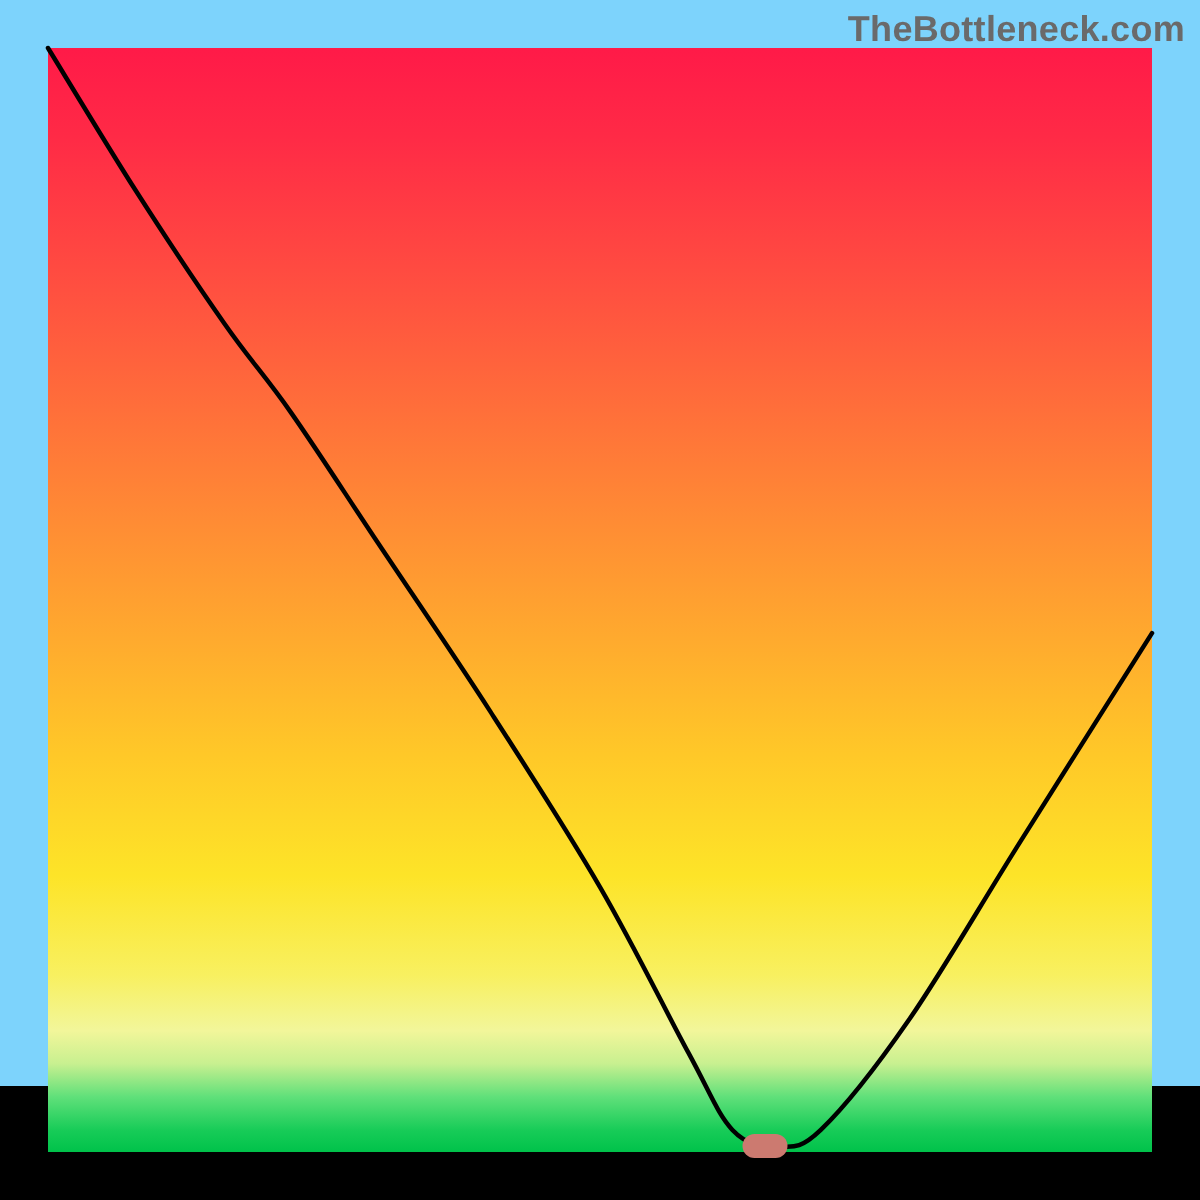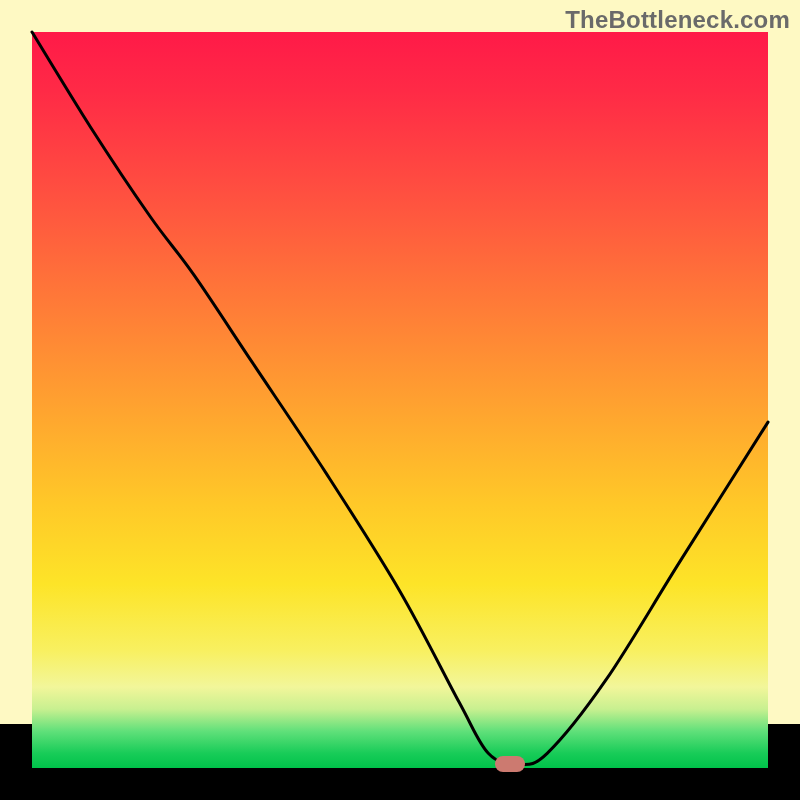--- a/index.html
+++ b/index.html
@@ -7,21 +7,21 @@
     padding: 0;
     width: 800px;
     height: 800px;
     background: #000;
     overflow: hidden;
   }
   .wrap {
     position: relative;
     width: 800px;
     height: 724px;
-    background: #fef9c3;
+    background: #7dd3fc;
     text-align: right;
   }
   .plot {
     position: absolute;
     left: 32px;
     top: 32px;
     width: 736px;
     height: 736px;
     background: linear-gradient(to bottom,
       #ff1a48 0%,

